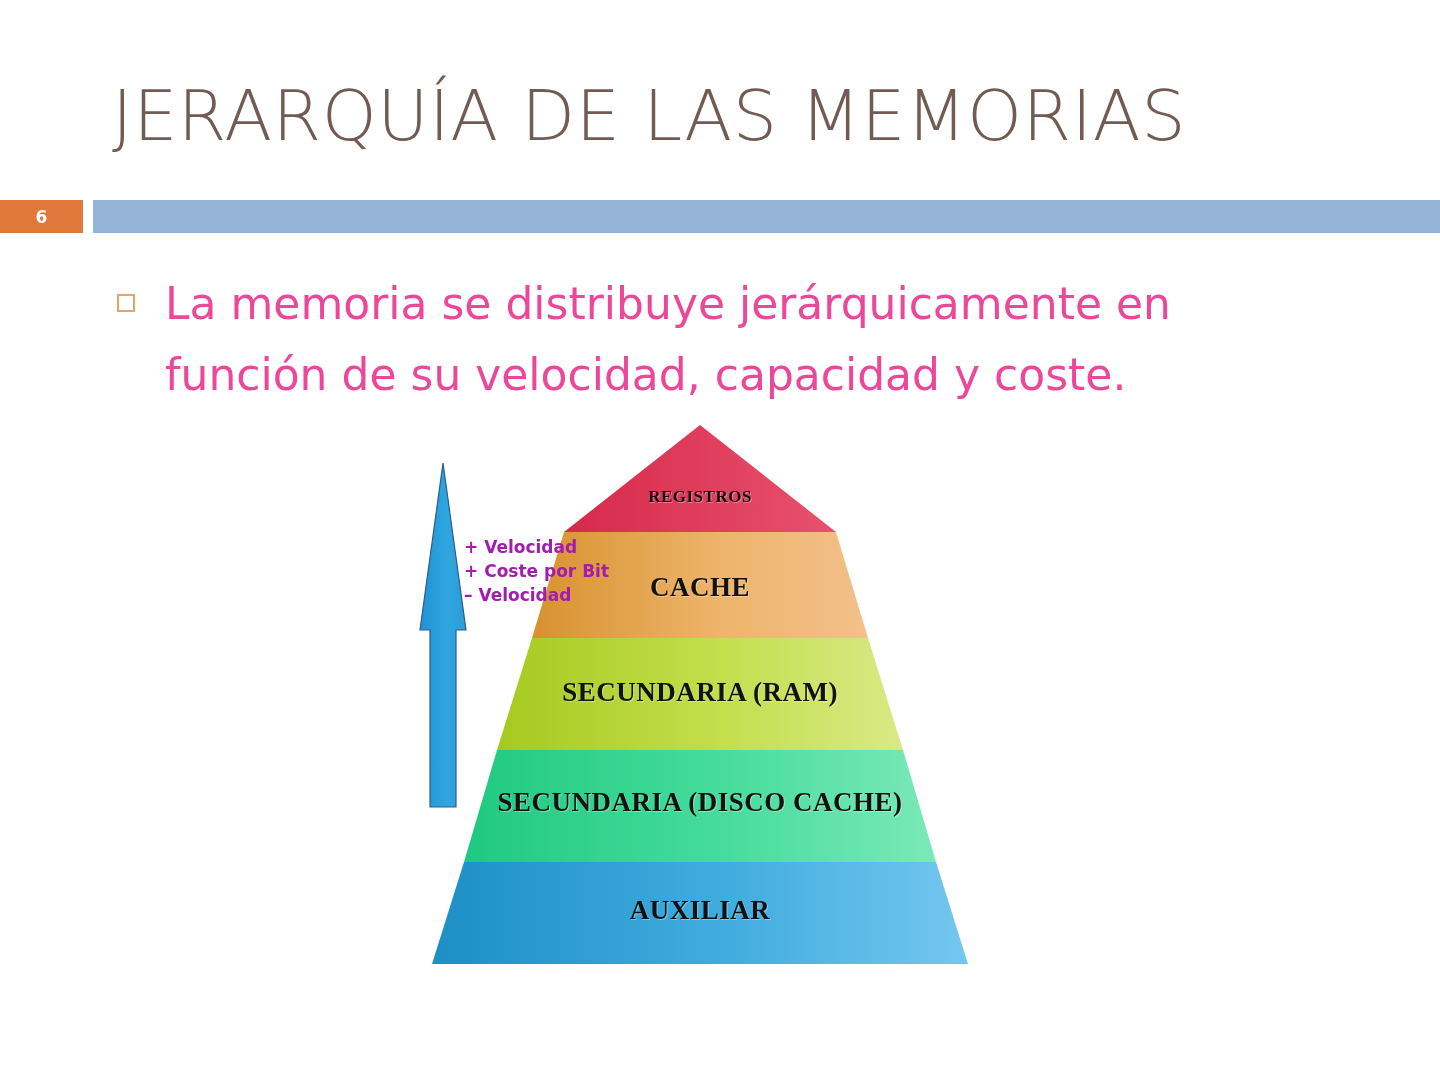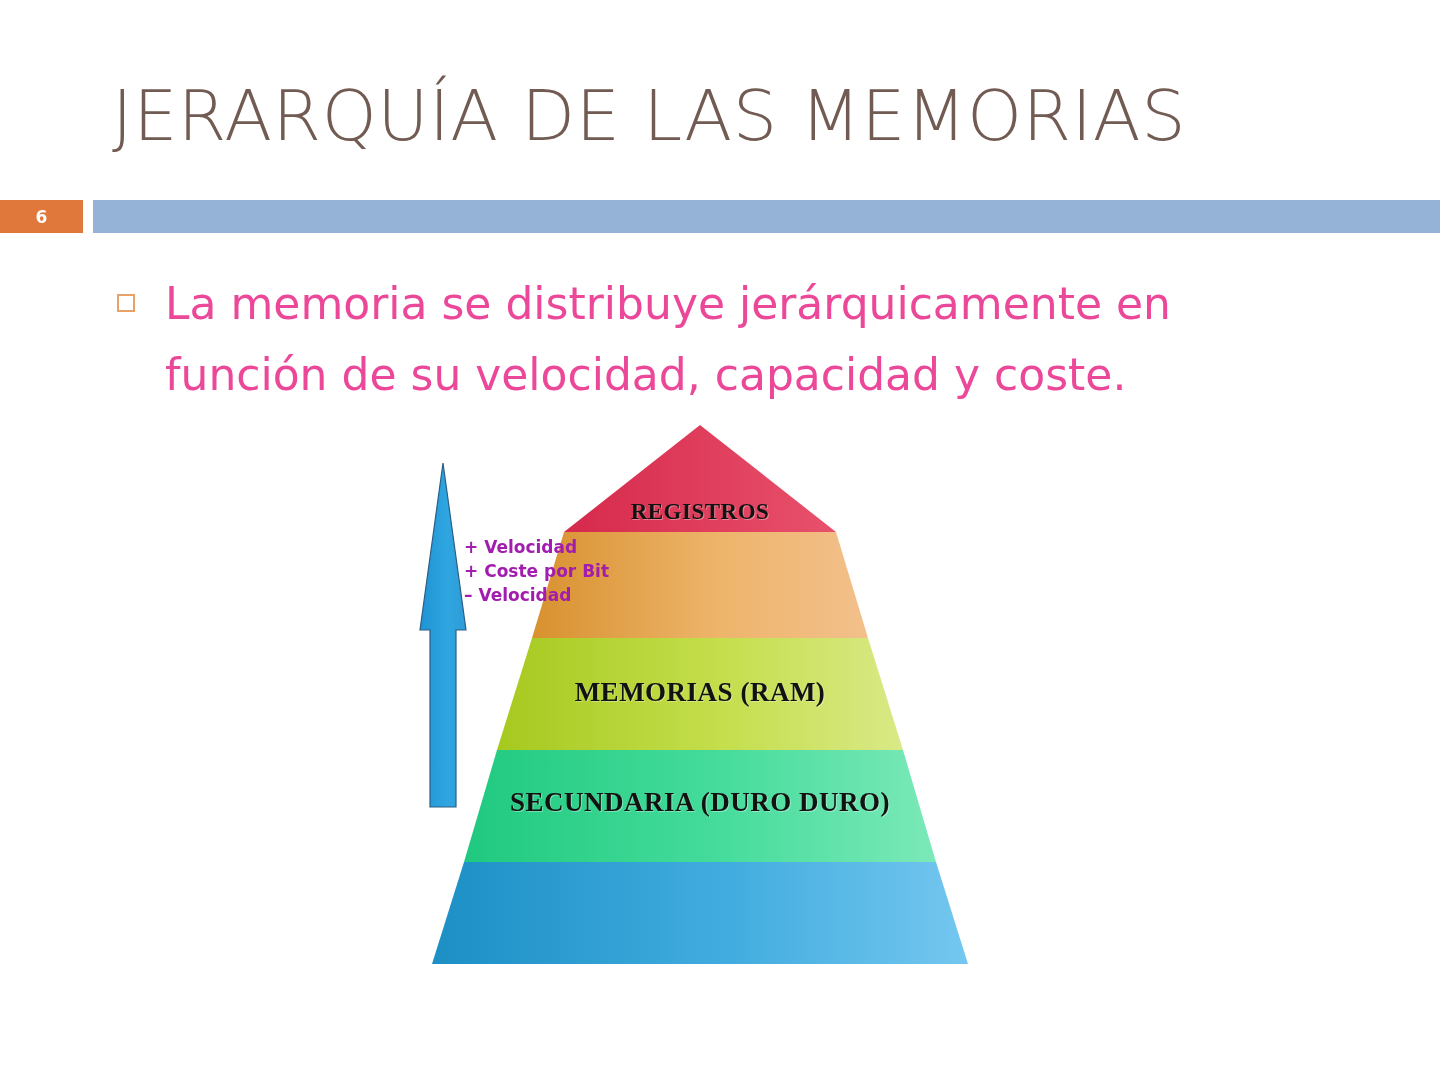--- a/index.html
+++ b/index.html
@@ -113,22 +113,21 @@
     font-family: "Liberation Serif", serif;
     font-weight: bold;
     color: #121212;
     text-align: center;
     white-space: nowrap;
     text-shadow: 1px 1px 0 rgba(255,255,255,0.35);
     letter-spacing: 0.5px;
   }
   #label-registros {
     left: 0px; top: 77px; width: 600px;
-    font-size: 23px;
-    margin-top: 12px;
+    font-size: 17px;
   }
   #label-cache {
     left: 0px; top: 162px; width: 600px;
     font-size: 27px;
   }
   #label-principal {
     left: 0px; top: 267px; width: 600px;
     font-size: 27px;
   }
   #label-secundaria {
@@ -214,22 +213,24 @@
       <polygon points="97,340 503,340 468,228 132,228" fill="url(#gradPrincipal)"></polygon>
 
       <polygon points="132,228 468,228 436,122 164,122" fill="url(#gradCache)"></polygon>
 
       <polygon points="164,122 436,122 300,15" fill="url(#gradRegistros)"></polygon>
 
       <polygon points="43,53 66,220 56,220 56,397 30,397 30,220 20,220" fill="url(#gradArrow)" stroke="#2C5E86" stroke-width="1.2"></polygon>
     </svg>
 
     <div class="pyramid-label" id="label-registros">REGISTROS</div>
-    <div class="pyramid-label" id="label-principal">MEMORIAS (RAM)</div>
-    <div class="pyramid-label" id="label-secundaria">SECUNDARIA (DURO DURO)</div>
+    <div class="pyramid-label" id="label-cache">CACHE</div>
+    <div class="pyramid-label" id="label-principal">SECUNDARIA (RAM)</div>
+    <div class="pyramid-label" id="label-secundaria">SECUNDARIA (DISCO CACHE)</div>
+    <div class="pyramid-label" id="label-auxiliar">AUXILIAR</div>
 
     <div id="arrow-annotations">
       <div class="arrow-note">+ Velocidad</div>
       <div class="arrow-note">+ Coste por Bit</div>
       <div class="arrow-note">– Velocidad</div>
     </div>
 
   </div>
 
 </div>

